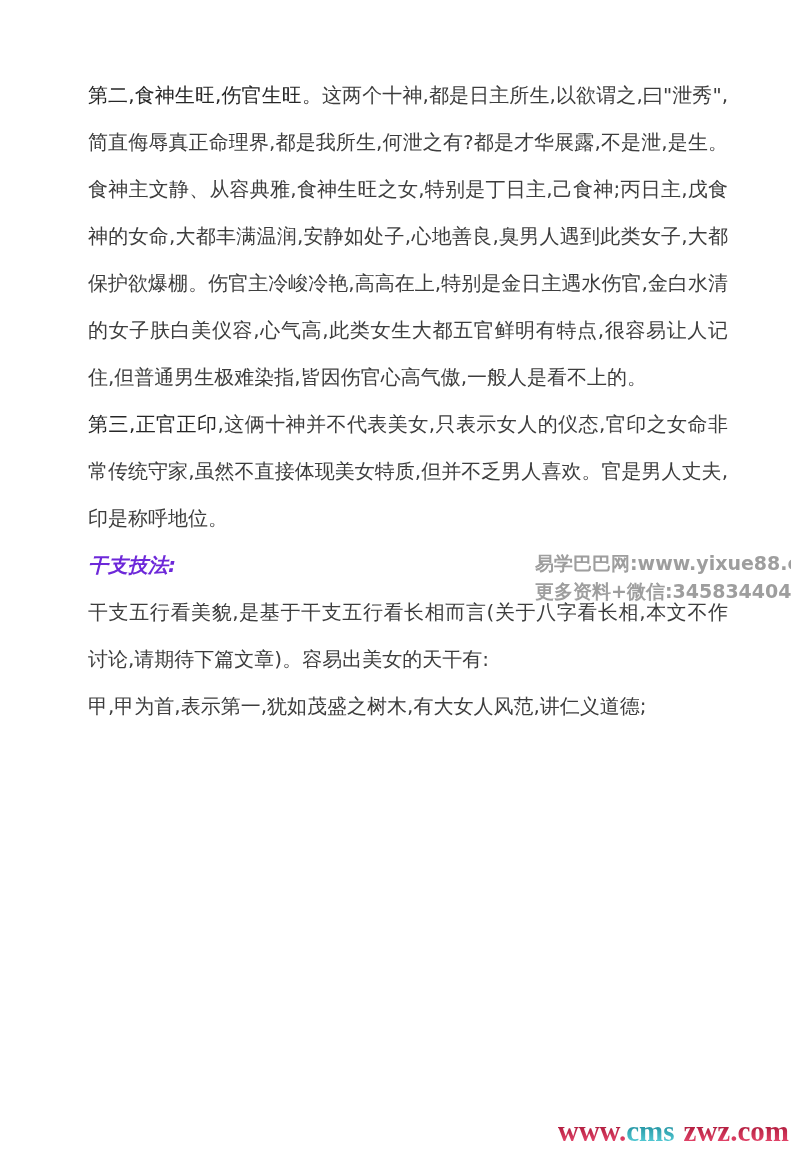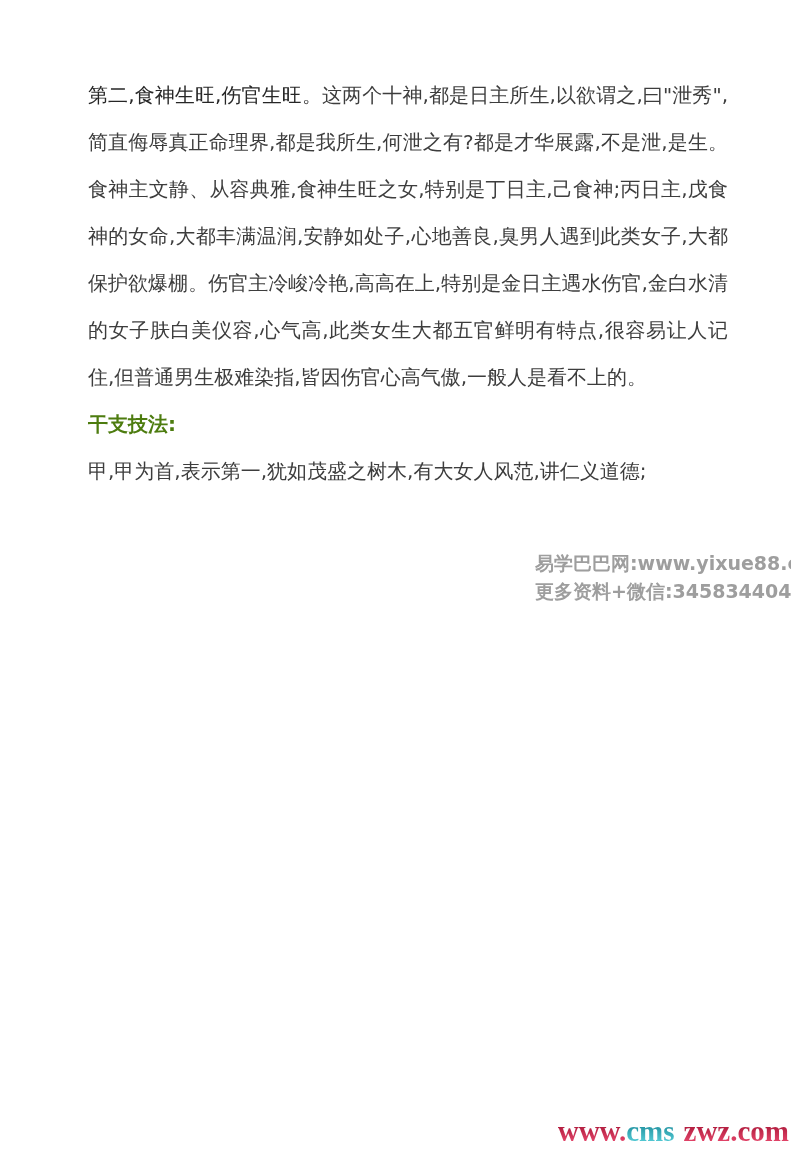--- a/index.html
+++ b/index.html
@@ -13,21 +13,21 @@
   .article{
     position:absolute;
     left:88px;top:72px;width:640px;
     font-size:20px;
     line-height:47px;
     color:#3d3d3d;
     text-align:justify;
   }
   .article p{margin:0;padding:0;}
   .lead{font-weight:normal;color:#262626;}
-  .heading-red{font-weight:bold;color:#4d7c0f;}
+  .heading-red{font-weight:bold;color:#6d28d9;font-style:italic;}
   .watermark{
     position:absolute;
     left:535px;top:549px;width:248px;
     font-size:19px;
     font-weight:bold;
     line-height:28px;
     color:#9e9e9e;
     text-shadow:
       -1px -1px 0 #ffffff, 1px -1px 0 #ffffff,
       -1px  1px 0 #ffffff, 1px  1px 0 #ffffff,
@@ -59,21 +59,23 @@
     }
   }
 </style>
 </head>
 <body>
 
 <div class="page">
 
   <div class="article">
     <p><span class="lead">第二,食神生旺,伤官生旺。</span><span>这两个十神,都是日主所生,以欲谓之,曰"泄秀",简直侮辱真正命理界,都是我所生,何泄之有?都是才华展露,不是泄,是生。食神主文静、从容典雅,食神生旺之女,特别是丁日主,己食神;丙日主,戊食神的女命,大都丰满温润,安静如处子,心地善良,臭男人遇到此类女子,大都保护欲爆棚。伤官主冷峻冷艳,高高在上,特别是金日主遇水伤官,金白水清的女子肤白美仪容,心气高,此类女生大都五官鲜明有特点,很容易让人记住,但普通男生极难染指,皆因伤官心高气傲,一般人是看不上的。</span></p>
+    <p><span class="lead">第三,正官正印</span><span>,这俩十神并不代表美女,只表示女人的仪态,官印之女命非常传统守家,虽然不直接体现美女特质,但并不乏男人喜欢。官是男人丈夫,印是称呼地位。</span></p>
     <p><span class="heading-red">干支技法:</span></p>
+    <p>干支五行看美貌,是基于干支五行看长相而言(关于八字看长相,本文不作讨论,请期待下篇文章)。容易出美女的天干有:</p>
     <p>甲,甲为首,表示第一,犹如茂盛之树木,有大女人风范,讲仁义道德;</p>
   </div>
 
   <div class="watermark">
     <div>易学巴巴网:www.yixue88.cn</div>
     <div>更多资料+微信:3458344044</div>
   </div>
 
   <div class="footer-url"><span class="grad-red">www.</span><span class="grad-teal">cms</span><span class="grad-red">zwz.com</span></div>
 

